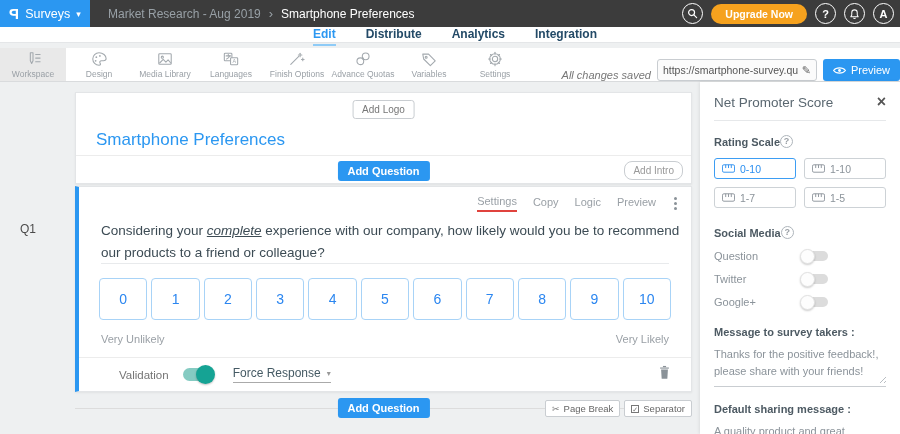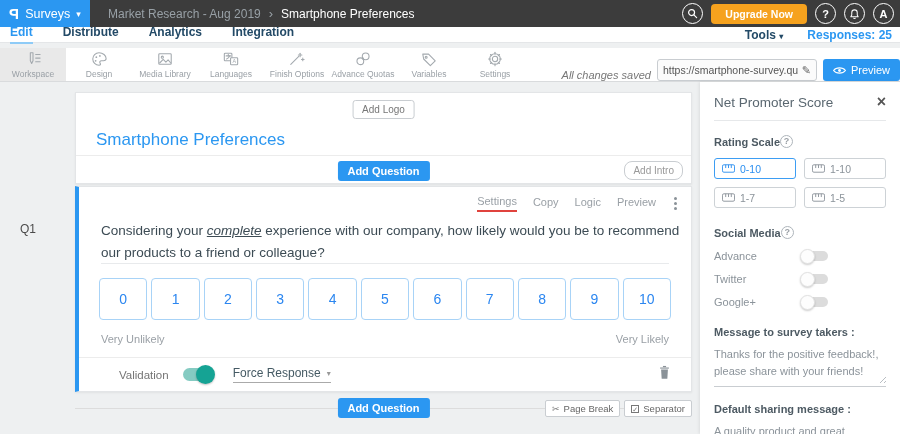--- a/index.html
+++ b/index.html
@@ -12,24 +12,24 @@
   .logo-box { width:90px; height:27px; background:#2b97f1; display:flex; align-items:center; justify-content:center; gap:6px; color:#fff; cursor:pointer; }
   .logo-p { font-weight:bold; font-size:15px; transform:scaleX(-1); display:inline-block; }
   .logo-name { font-size:12.5px; }
   .caret { font-size:9px; }
   .crumbs { display:flex; align-items:center; gap:8px; margin-left:18px; font-size:12px; }
   .crumb-parent { color:#98a0a6; }
   .crumb-sep { color:#98a0a6; font-size:13px; }
   .crumb-current { color:#ffffff; }
   .topbar-right { margin-left:auto; display:flex; align-items:center; gap:8px; padding-right:6px; }
   .circle-btn { width:21px; height:21px; border:1.5px solid #fff; border-radius:50%; display:flex; align-items:center; justify-content:center; color:#fff; font-size:11px; font-weight:bold; cursor:pointer; background:transparent; }
-  .upgrade-btn { background:#f6a21e; color:#fff; font-size:10.5px; font-weight:bold; border:none; border-radius:4px; padding:4px 14px; cursor:pointer; }
+  .upgrade-btn { background:#f6a21e; color:#fff; font-size:10.5px; font-weight:bold; border:none; border-radius:10px; padding:4px 14px; cursor:pointer; }
 
   
-  .menubar { position:absolute; left:0; top:27px; width:900px; height:16px; background:#fff; display:flex; align-items:center; font-size:12px; border-bottom:1px solid #e4e6e8; }
+  .menubar { position:absolute; left:0; top:27px; width:900px; height:16px; background:#fff; display:flex; align-items:center; font-size:12px; border-bottom:1px solid #e4e6e8;flex-direction:column; }
   .menu-items { display:flex; gap:30px; padding-left:10px; }
   .menu-item { color:#234a67; font-weight:bold; cursor:pointer; padding-bottom:3px; }
   .menu-item.active { color:#2b97f1; border-bottom:2px solid #8ecbf7; }
   .menubar-right { margin-left:auto; display:flex; gap:24px; padding-right:8px; align-items:center; }
   .tools-link { color:#234a67; font-weight:bold; cursor:pointer; }
   .tools-link .caret { color:#234a67; font-size:8px; }
   .responses-link { color:#2b97f1; font-weight:bold; cursor:pointer; }
 
   
   .toolbar { position:absolute; left:0; top:48px; width:900px; height:34px; background:#fff; border-bottom:1px solid #d9dbdd; display:flex; align-items:stretch; }
@@ -391,21 +391,21 @@
           </svg>
         <span>1-5</span>
       </span>
     </div>
 
     <div class="sb-sec-head" style="margin-top:18px;">
       <span class="sb-sec-label">Social Media</span>
       <span class="help-circle">?</span>
     </div>
     <div class="social-row">
-      <span class="social-label">Advance</span>
+      <span class="social-label">Question</span>
       <span class="toggle-off">
           <span class="knob"></span>
         </span>
     </div>
     <div class="social-row">
       <span class="social-label">Twitter</span>
       <span class="toggle-off">
           <span class="knob"></span>
         </span>
     </div>

